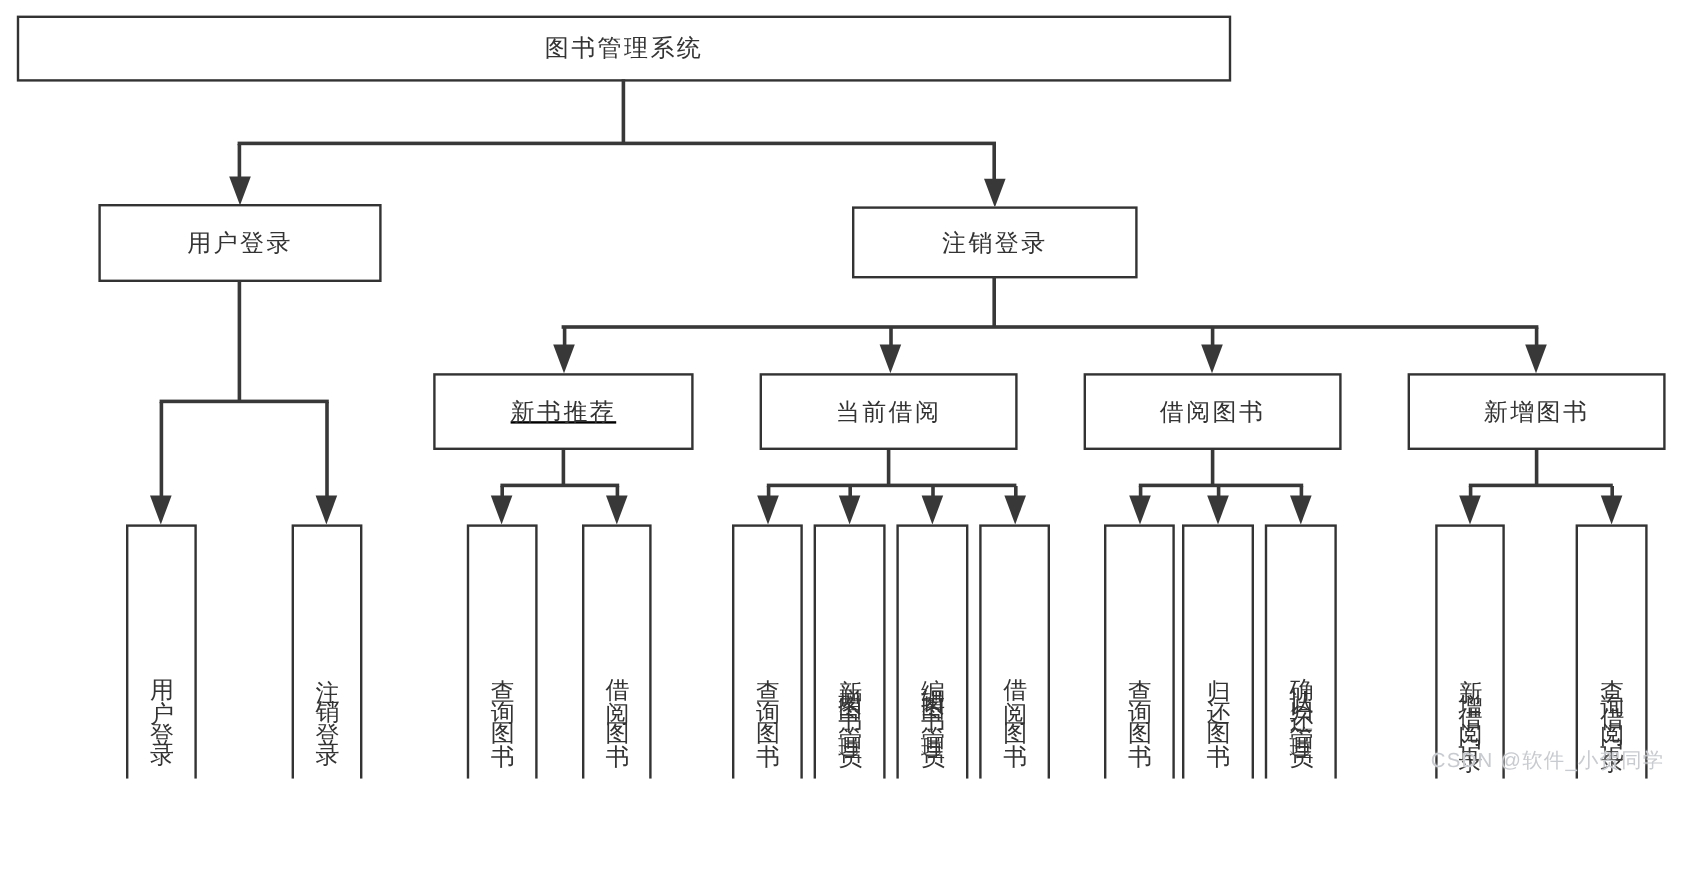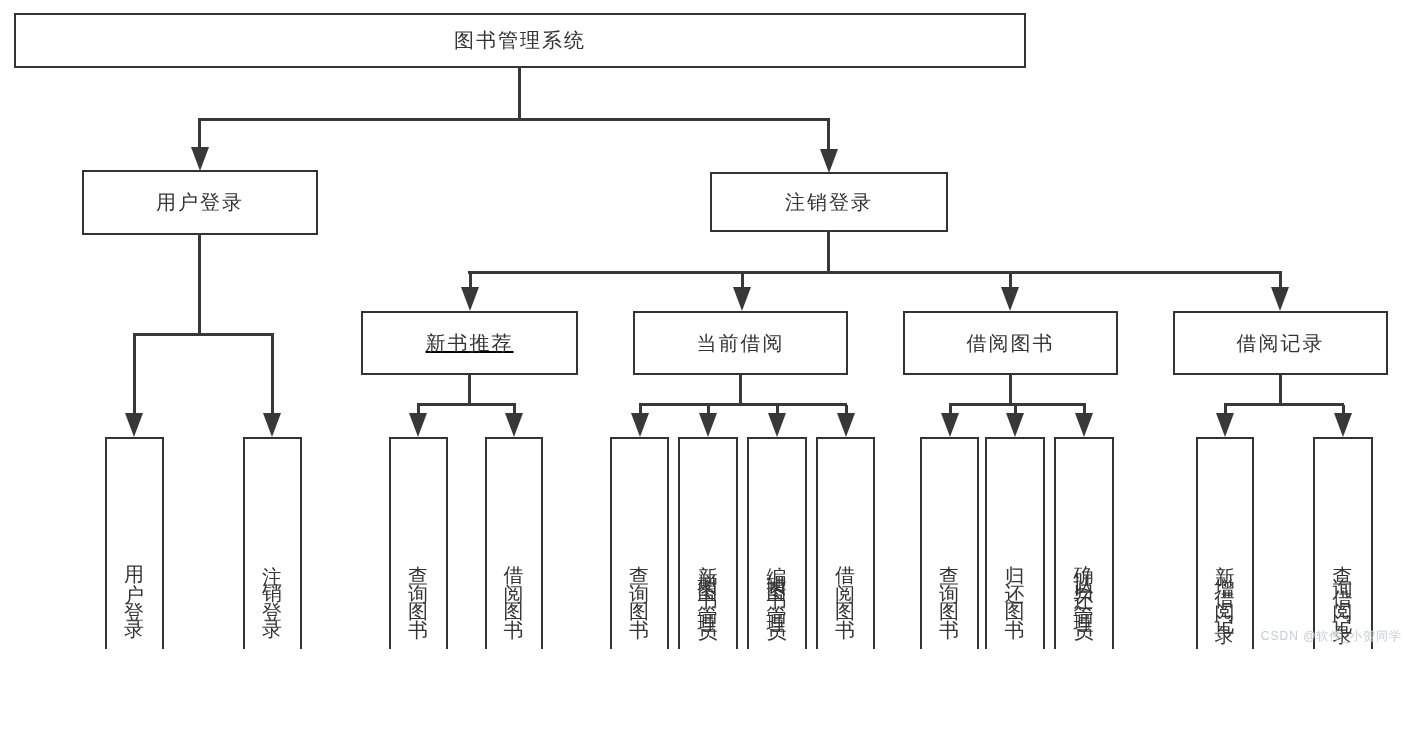--- a/index.html
+++ b/index.html
@@ -23,22 +23,22 @@
   .leaf-label.len6 { letter-spacing:12px; }
   .leaf-label.len9 { letter-spacing:8px; }
   .vl { position:absolute; width:3px; background:var(--line); }
   .hl { position:absolute; height:3px; background:var(--line); }
   .ar {
     position:absolute; width:0; height:0;
     border-left:9px solid transparent; border-right:9px solid transparent;
     border-top:24px solid var(--line);
   }
   .watermark {
-    position:absolute; right:3px; bottom:4px;
-    font-size:12px; color:var(--watermark);
+    position:absolute; right:18px; bottom:4px;
+    font-size:17px; color:var(--watermark);
     text-shadow:0 0 2px #ffffff; letter-spacing:1px; z-index:5;margin-top:31px;
   }
 </style>
 </head>
 <body>
 
 <div class="canvas">
 
   <div class="box" style="left:14px;top:13px;width:1012px;height:55px;">
     <span class="hd">图书管理系统</span>
@@ -79,21 +79,21 @@
   <div class="box" style="left:361px;top:311px;width:217px;height:64px;text-decoration:underline;">
     <span class="hd">新书推荐</span>
   </div>
   <div class="box" style="left:633px;top:311px;width:215px;height:64px;">
     <span class="hd">当前借阅</span>
   </div>
   <div class="box" style="left:903px;top:311px;width:215px;height:64px;">
     <span class="hd">借阅图书</span>
   </div>
   <div class="box" style="left:1173px;top:311px;width:215px;height:64px;">
-    <span class="hd">借阅记录</span>
+    <span class="hd">新增图书</span>
   </div>
 
   <div class="vl" style="left:468px;top:375px;height:30px;"></div>
   <div class="hl" style="left:417px;top:403px;width:99px;"></div>
   <div class="vl" style="left:417px;top:405px;height:10px;"></div>
   <div class="ar" style="left:409px;top:413px;"></div>
   <div class="vl" style="left:513px;top:405px;height:10px;"></div>
   <div class="ar" style="left:505px;top:413px;"></div>
 
   <div class="vl" style="left:739px;top:375px;height:30px;"></div>

